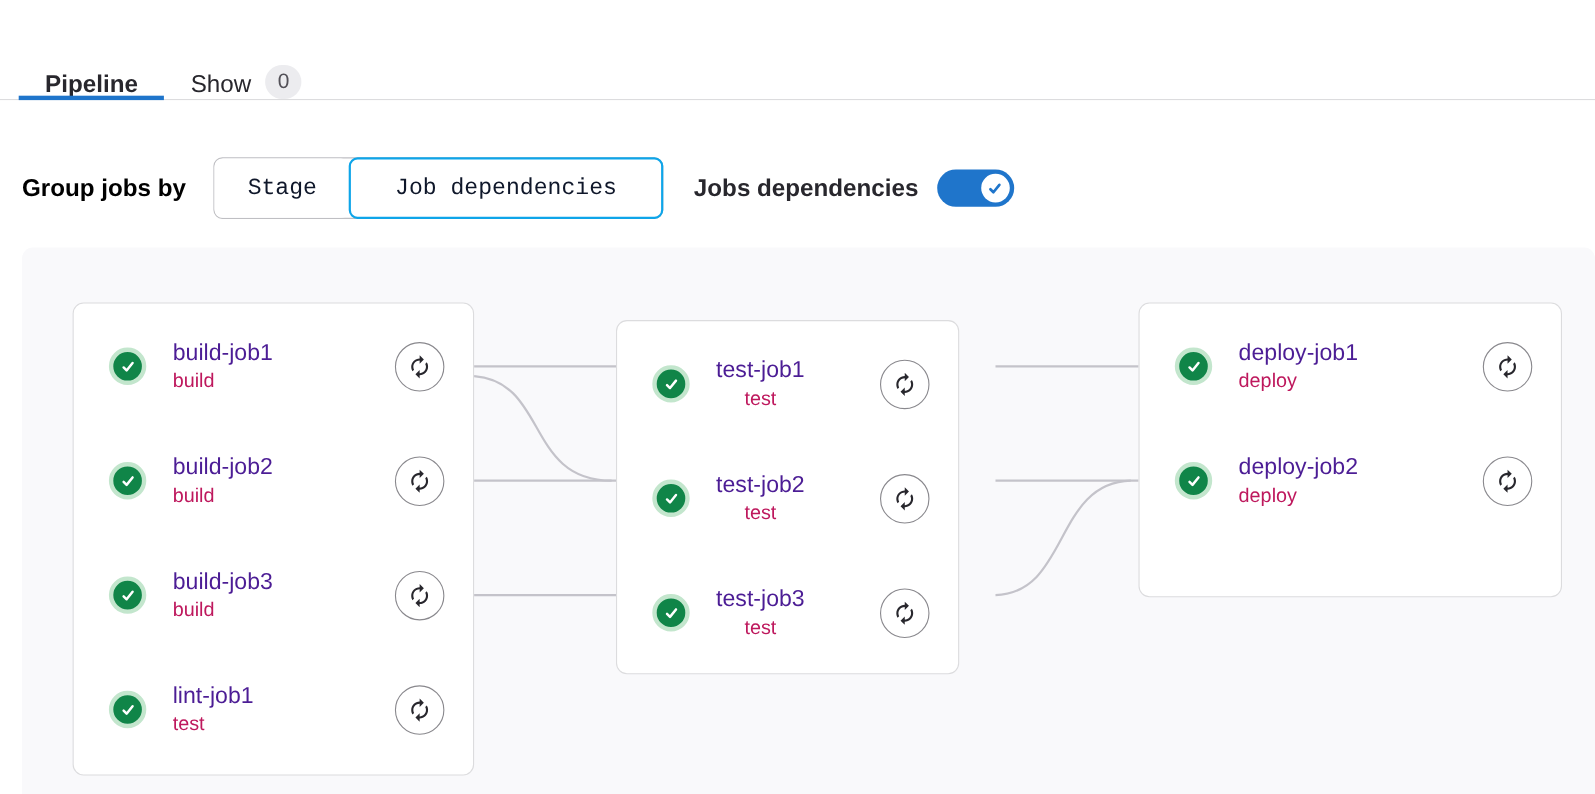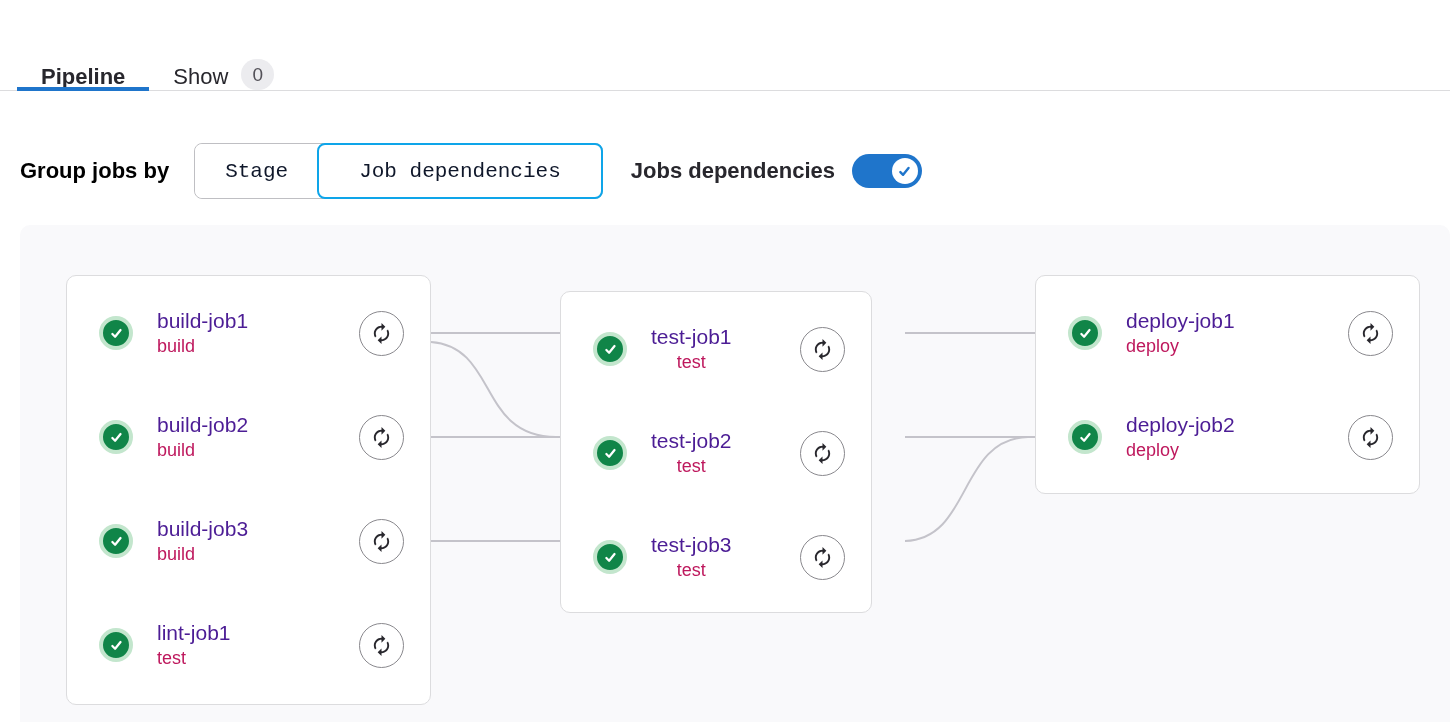--- a/index.html
+++ b/index.html
@@ -123,21 +123,21 @@
     background: #ffffff;
     border: 1px solid #dcdcde;
     border-radius: 10px;
     display: flex;
     flex-direction: column;
     gap: 24px;
     padding: 17px 0;
   }
   .card-1 { left: 46px;  top: 50px; width: 365px; height: 430px; }
   .card-2 { left: 540px; top: 66px; width: 312px; height: 322px; text-align: center; }
-  .card-3 { left: 1015px;top: 50px; width: 385px; height: 219px; }
+  .card-3 { left: 1015px;top: 50px; width: 385px; height: 268px; }
 
   .job-row {
     display: flex;
     align-items: center;
     height: 80px;
     flex: 0 0 80px;
     padding: 0 26px 0 32px;
   }
   .status-icon {
     flex: 0 0 auto;

